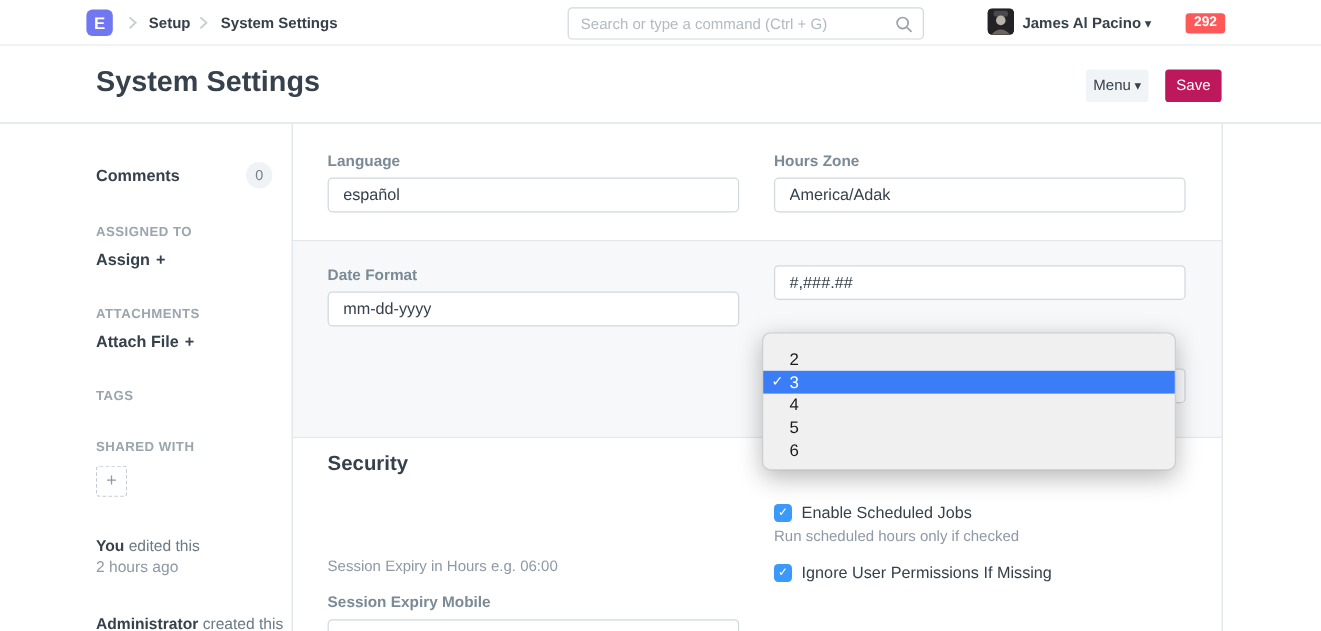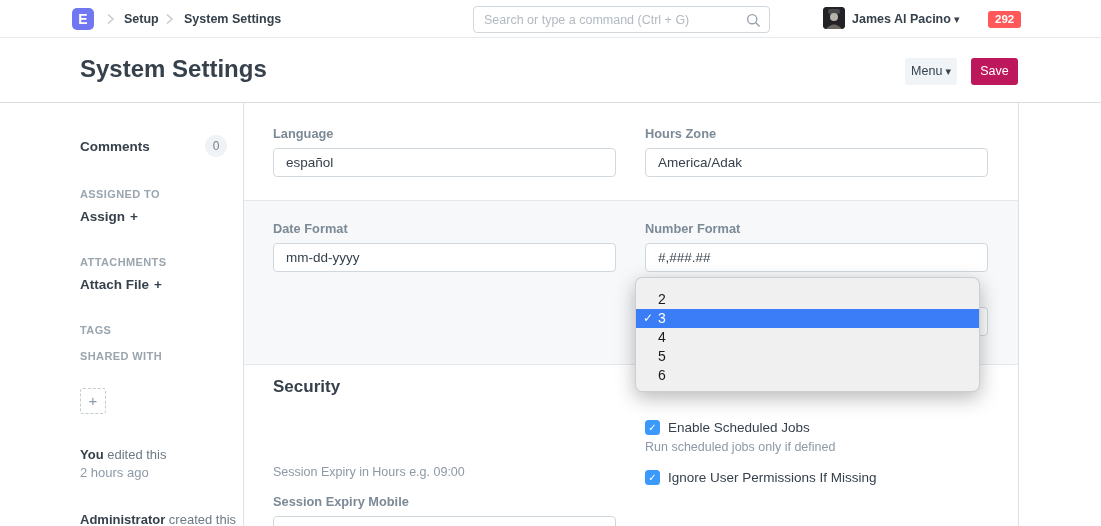--- a/index.html
+++ b/index.html
@@ -115,61 +115,60 @@
   <span class="count-pill">0</span>
 
   <span class="sb sb-head" style="left:80px; top:188px;">ASSIGNED TO</span>
   <span class="sb sb-strong" style="left:80px; top:209px;"><span>Assign</span><span class="plus">+</span></span>
 
   <span class="sb sb-head" style="left:80px; top:256px;">ATTACHMENTS</span>
   <span class="sb sb-strong" style="left:80px; top:277px;"><span>Attach File</span><span class="plus">+</span></span>
 
   <span class="sb sb-head" style="left:80px; top:324px;">TAGS</span>
 
-  <span class="sb sb-head" style="left:80px; top:350px;">SHARED WITH</span>
+  <span class="sb sb-head" style="left:80px; top:367px;">SHARED WITH</span>
   <div class="share-plus">+</div>
 
   <div class="sb activity" style="left:80px; top:446px; width:160px; line-height:18px;"><b>You</b> <span>edited this</span><br><span class="muted">2 hours ago</span></div>
 
   <div class="sb activity" style="left:80px; top:512px; width:170px;"><b>Administrator</b> <span>created this</span></div>
 
   <div class="field" style="left:273px; top:126px;">
     <label>Language</label>
     <input class="inp" type="text" value="español" style="">
   </div>
   <div class="field" style="left:645px; top:126px;">
     <label>Hours Zone</label>
     <input class="inp" type="text" value="America/Adak" style="">
   </div>
 
   <div class="field" style="left:273px; top:221px;">
     <label>Date Format</label>
     <input class="inp" type="text" value="mm-dd-yyyy" style="">
   </div>
   <div class="field" style="left:645px; top:221px;">
-    <label>Number Format</label>
     <input class="inp" type="text" value="#,###.##" style="">
   </div>
 
   <div class="ghost-select"></div>
 
   <div class="section-title">Security</div>
 
-  <div class="help" style="left:273px; top:465px;">Session Expiry in Hours e.g. 09:00</div>
+  <div class="help" style="left:273px; top:465px;">Session Expiry in Hours e.g. 06:00</div>
 
   <div class="field" style="left:273px; top:494px;">
     <label>Session Expiry Mobile</label>
     <input class="inp" type="text" value="" style="">
   </div>
 
   <div class="cb-row" style="top:420px;">
     <span class="cb">✓</span>
     <span class="cb-label">Enable Scheduled Jobs</span>
   </div>
-  <div class="help" style="left:645px; top:440px;">Run scheduled jobs only if defined</div>
+  <div class="help" style="left:645px; top:440px;">Run scheduled hours only if checked</div>
 
   <div class="cb-row" style="top:470px;">
     <span class="cb">✓</span>
     <span class="cb-label">Ignore User Permissions If Missing</span>
   </div>
 
   <div class="popup">
     <div class="opt"><span>2</span></div>
     <div class="opt selected"><span class="tick">✓</span><span>3</span></div>
     <div class="opt"><span>4</span></div>

